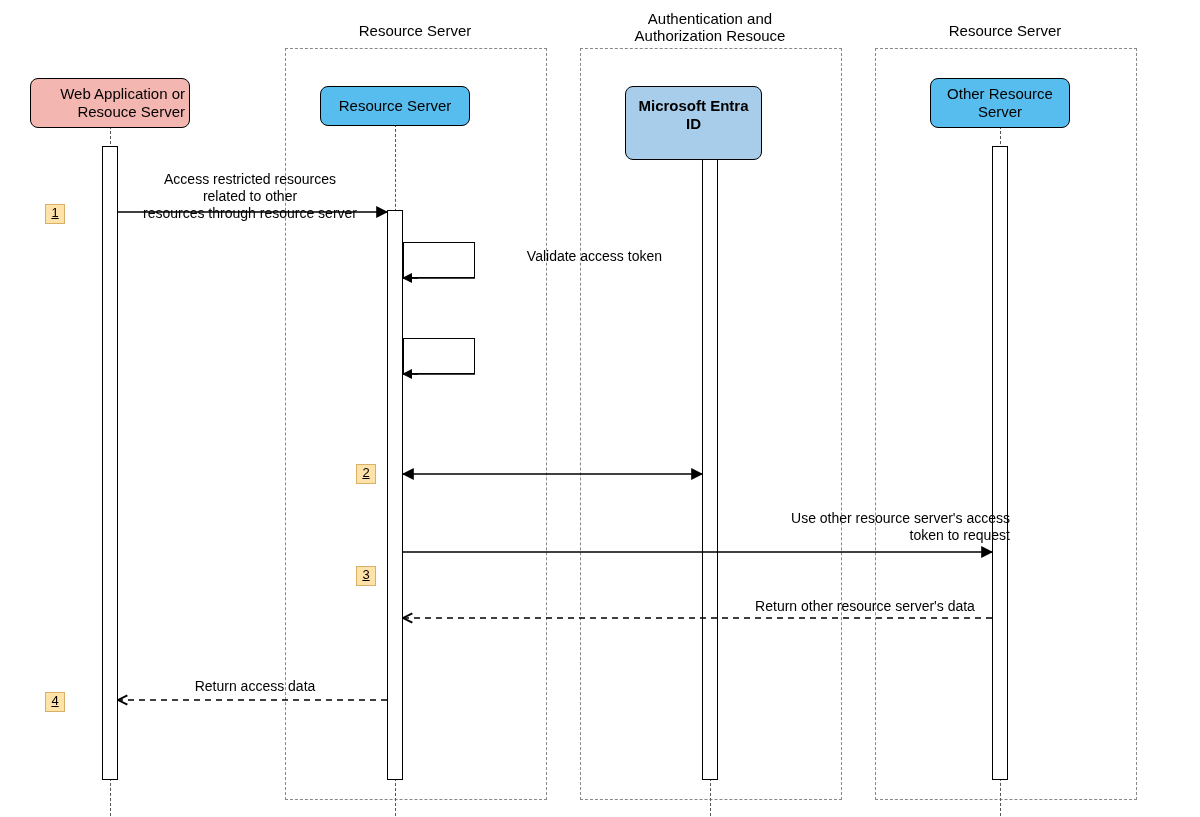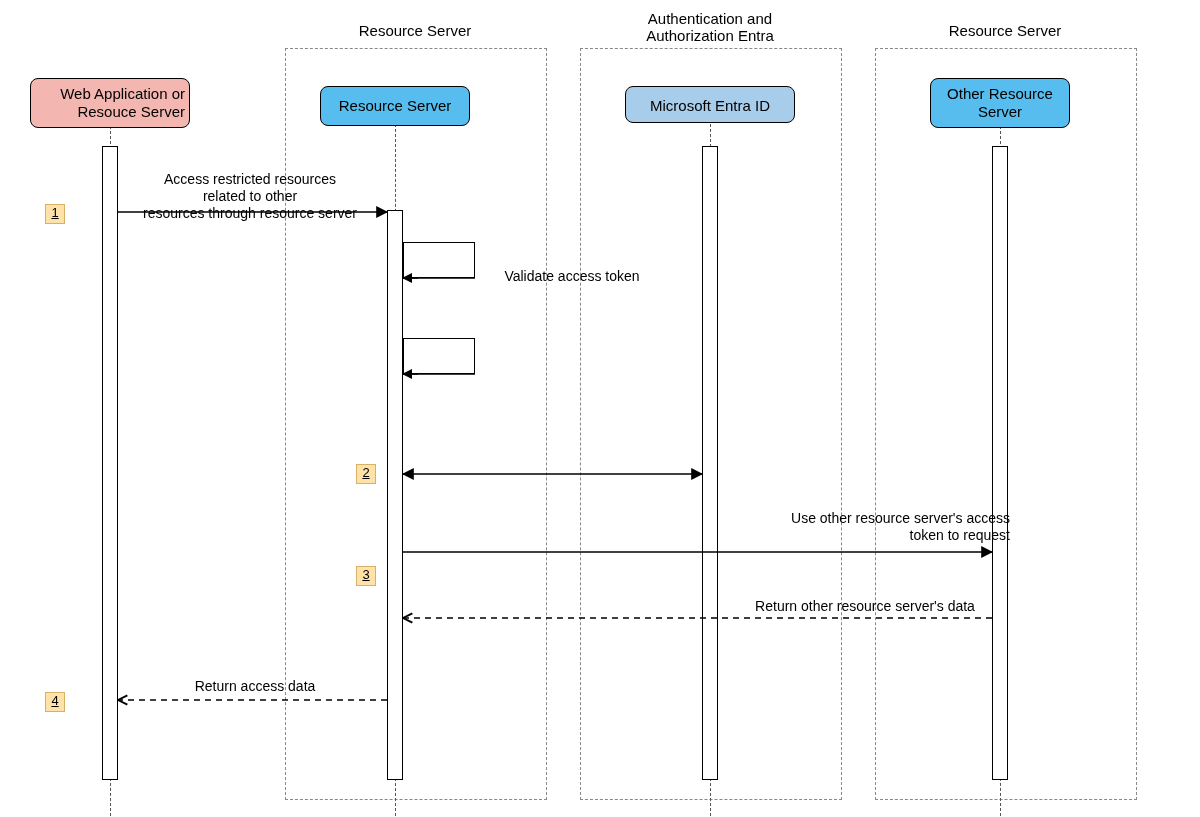--- a/index.html
+++ b/index.html
@@ -108,27 +108,27 @@
 <body>
 
 <div class="diagram">
 
   <div class="group-box" style="left:285px;  top:48px;  width:260px; height:750px;"></div>
   <div class="group-box" style="left:580px;  top:48px;  width:260px; height:750px;"></div>
   <div class="group-box" style="left:875px;  top:48px;  width:260px; height:750px;"></div>
 
   <div class="group-title" style="left:285px; top:22px; width:260px;">Resource Server</div>
   <div class="group-title" style="left:580px; top:10px; width:260px;">Authentication and
-Authorization Entra</div>
+Authorization Resouce</div>
   <div class="group-title" style="left:875px; top:22px; width:260px;">Resource Server</div>
 
   <div class="parthead pink" style="left:30px;  top:78px; width:160px;">Web Application or
 Resouce Server</div>
   <div class="parthead blue" style="left:320px; top:86px; width:150px; padding-top:10px; padding-bottom:10px;">Resource Server</div>
-  <div class="parthead lblue" style="left:625px; top:86px; width:170px; padding-top:10px; padding-bottom:7px;">Microsoft Entra ID</div>
+  <div class="parthead lblue" style="left:625px; top:86px; width:137px; padding-top:10px; padding-bottom:26px;font-weight:bold;">Microsoft Entra ID</div>
   <div class="parthead blue" style="left:930px; top:78px; width:140px;">Other Resource
 Server</div>
 
   <div class="lifeline" style="left:110px; top:126px; height:690px;"></div>
   <div class="lifeline" style="left:395px; top:124px; height:692px;"></div>
   <div class="lifeline" style="left:710px; top:124px; height:692px;"></div>
   <div class="lifeline" style="left:1000px; top:126px; height:690px;"></div>
 
   <div class="activation" style="left:102px;  top:146px; height:634px;"></div>
   <div class="activation" style="left:387px;  top:210px; height:570px;"></div>
@@ -139,21 +139,21 @@
   <div class="stepnum" style="left:356px; top:464px;">2</div>
   <div class="stepnum" style="left:356px; top:566px;">3</div>
   <div class="stepnum" style="left:45px;  top:692px;">4</div>
 
   <div class="selfbox" style="left:403px; top:242px; width:72px; height:36px;"></div>
   <div class="selfbox" style="left:403px; top:338px; width:72px; height:36px;"></div>
 
   <div class="msg" style="left:115px; top:154px; width:270px;margin-top:17px;">Access restricted resources
 related to other
 resources through resource server</div>
-  <div class="msg" style="left:482px; top:268px; width:180px; text-align:center;">Validate access token</div>
+  <div class="msg" style="left:482px; top:248px; width:180px; text-align:right;">Validate access token</div>
   <div class="msg" style="left:720px; top:510px; width:290px;text-align:right;">Use other resource server's access
 token to request</div>
   <div class="msg" style="left:720px; top:598px; width:290px;">Return other resource server's data</div>
   <div class="msg" style="left:130px; top:678px; width:250px;">Return access data</div>
 
   <svg class="wiring" viewBox="0 0 1200 817">
     <defs>
       <marker id="arrow-solid" viewBox="0 0 10 10" refX="9" refY="5" markerWidth="8" markerHeight="8" orient="auto-start-reverse">
         <path d="M 0 0 L 10 5 L 0 10 z" fill="#000"></path>
       </marker>

